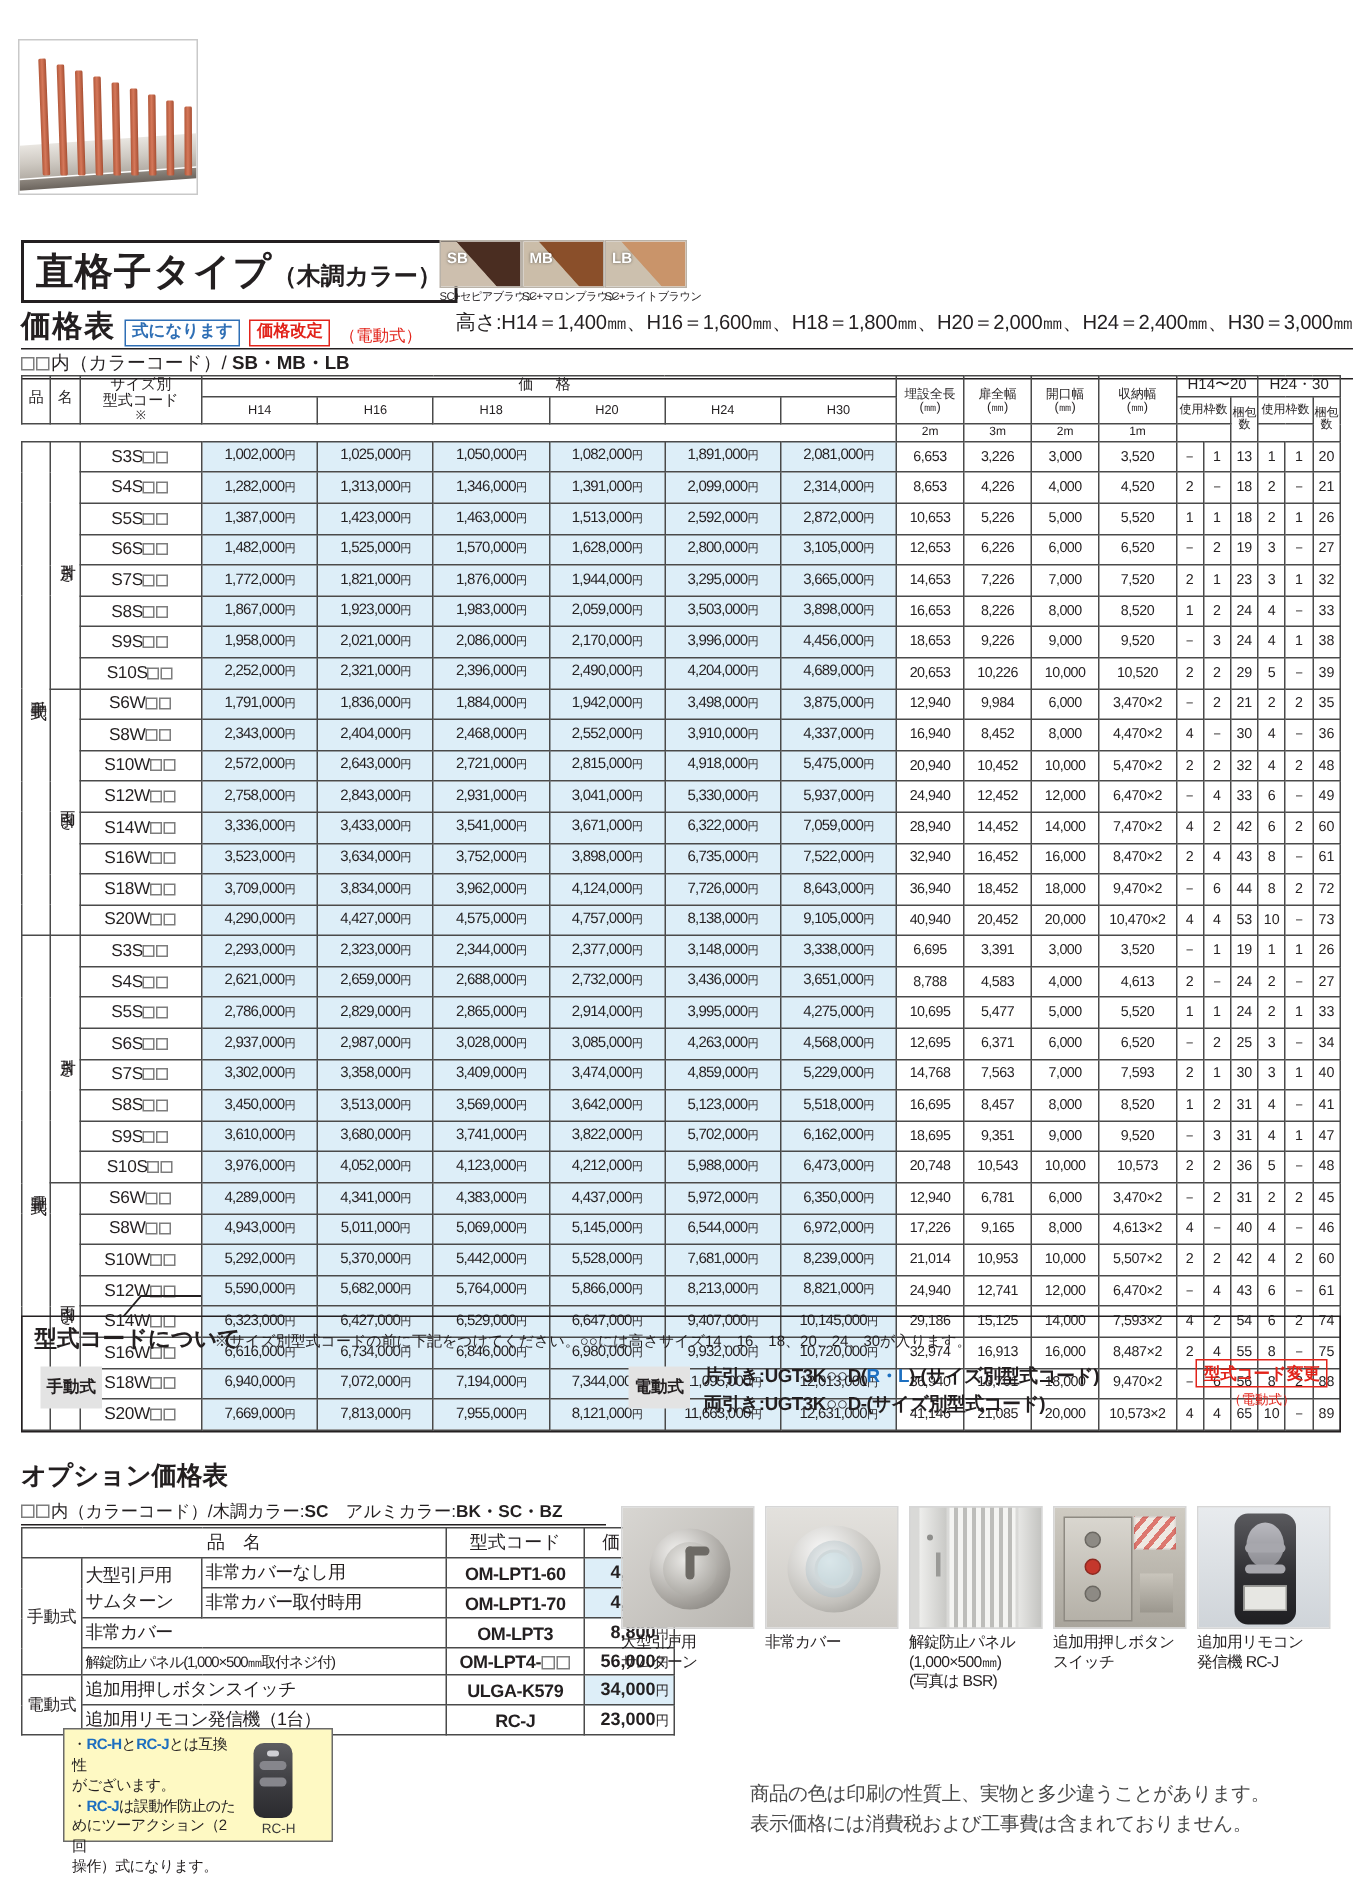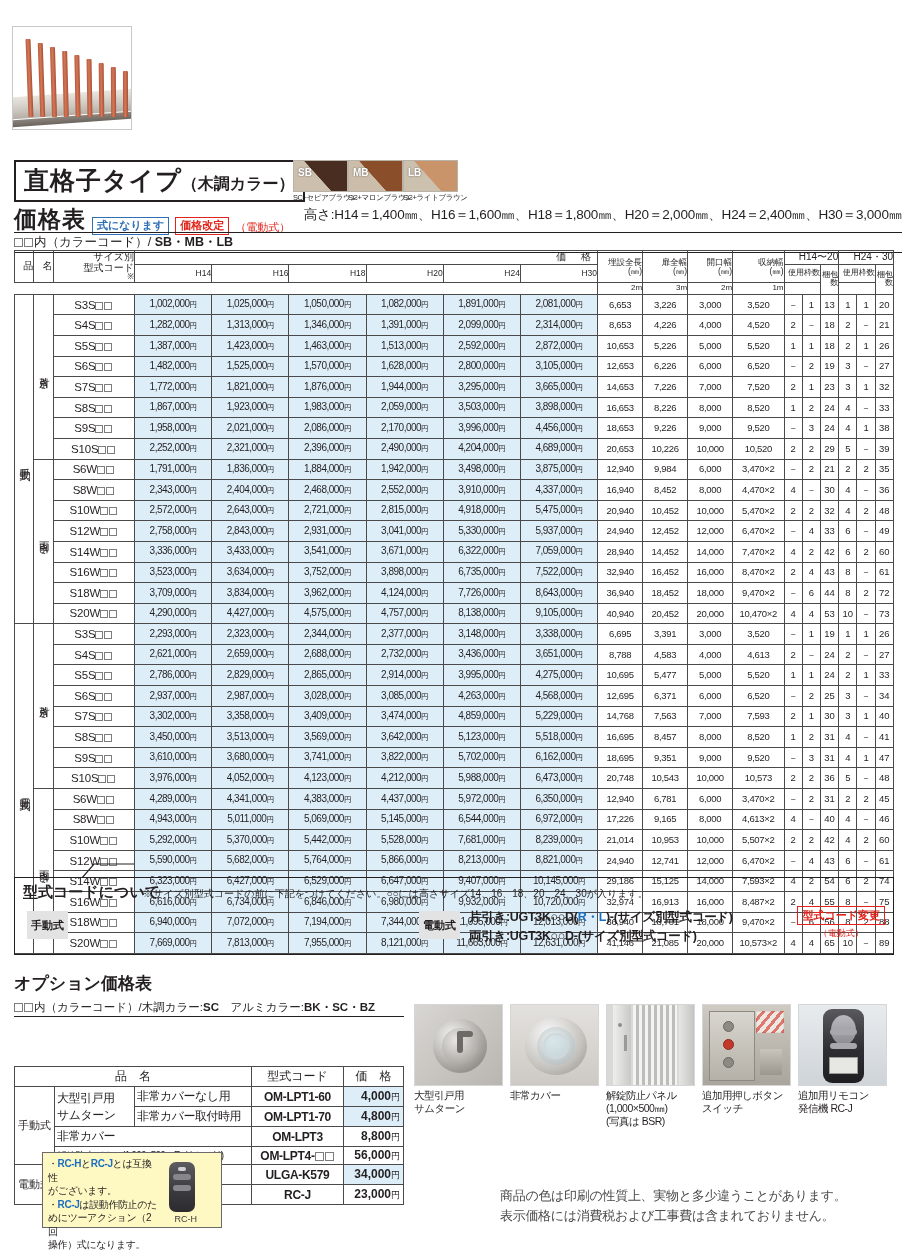--- a/index.html
+++ b/index.html
@@ -47,21 +47,21 @@
     border:1px solid #b9b2a8;
   }
   .sw .chip .tri { position:absolute; inset:0; }
   .sw .chip .code {
     position:absolute; left:4px; top:6px; font-size:10px; font-weight:bold;
     color:#ffffff; text-shadow:0 0 2px rgba(0,0,0,.55);
   }
   .sw .cap { font-size:7.5px; text-align:center; margin-top:1px; white-space:nowrap; letter-spacing:-0.4px;}
   
   .price-head { position:absolute; left:14px; top:204px; display:flex; align-items:flex-end; gap:6px; }
-  .price-head .ph-title { font-size:23px; font-weight:bold; letter-spacing:1px; }
+  .price-head .ph-title { font-size:20px; font-weight:bold; letter-spacing:1px; }
   .badge {
     font-size:11px; padding:1px 4px; font-weight:bold; line-height:1.25;
   }
   .badge.blue { border:1px solid #2f6fb5; color:#2f6fb5; }
   .badge.red  { border:1px solid #e2231a; color:#e2231a; }
   .paren-red { font-size:11px; color:#e2231a; }
   .hsizes { position:absolute; right:6px; top:206px; font-size:13.5px; letter-spacing:-0.2px; white-space:nowrap;text-align:right;}
   .colorcode-line {
     position:absolute; left:14px; top:232px; right:6px;
     font-size:12.5px; border-top:1px solid #231f20; border-bottom:1px solid #231f20;
@@ -71,21 +71,21 @@
   .cc-sq { display:inline-block; width:9px; height:9px; border:1px solid #7d7d7d; margin-right:1px; vertical-align:-1px;}
   
   table.main {
     position:absolute; left:14px; top:250px; width:880px;
     border-collapse:collapse; font-size:9.5px;
   }
   table.main th, table.main td {
     border:0.8px solid #4a4a4a; text-align:center; padding:0; line-height:1.05;
     font-weight:normal;
   }
-  table.main thead th { font-size:10px; padding:1px 0;text-align:right; }
+  table.main thead th { font-size:10px; padding:1px 0; }
   table.main thead th.small { font-size:8.5px; }
   table.main thead th.tiny { font-size:8px;margin-left:24px; }
   .vcell { width:18px; }
   .vtxt {
     writing-mode:vertical-rl; text-orientation:upright;
     letter-spacing:1px; font-size:11px; margin:0 auto; display:inline-block;
   }
   td.code {
     font-size:11.5px; font-weight:bold; text-align:left; padding-left:4px;
     letter-spacing:-0.2px; width:76px;
@@ -121,22 +121,22 @@
   }
   .cn-change .sub { color:#e2231a; font-size:9px; margin-top:2px;}
   .leader { position:absolute; left:80px; top:862px; width:56px; height:16px; }
   
   .opt-title { position:absolute; left:14px; top:972px; font-size:17px; font-weight:bold; }
   .opt-color {
     position:absolute; left:14px; top:1000px; width:390px; font-size:11.5px;
     border-bottom:1px solid #231f20; padding-bottom:1px;
   }
   table.opt {
-    position:absolute; left:14px; top:1018px; width:390px;
-    border-collapse:collapse; font-size:11px;margin-top:48px;
+    position:absolute; left:14px; top:1018px; width:436px;
+    border-collapse:collapse; font-size:11px;
   }
   table.opt th, table.opt td {
     border:0.8px solid #4a4a4a; padding:1px 2px; text-align:center; font-weight:normal;
   }
   table.opt th { font-size:12px; }
   table.opt td.nm { text-align:left; font-size:12px; letter-spacing:-0.5px;}
   table.opt td.nm.sm { font-size:10px; letter-spacing:-0.8px;}
   table.opt td.mc { font-weight:bold; font-size:12px; width:92px; letter-spacing:-0.3px;}
   table.opt td.pr { text-align:right; font-weight:bold; font-size:12px; width:60px; padding-right:3px;}
   table.opt td.pr .yen { font-size:9px; font-weight:normal;}

